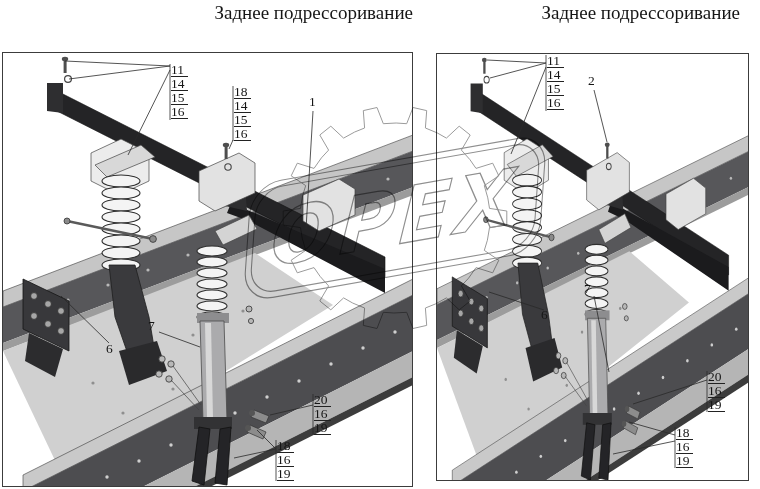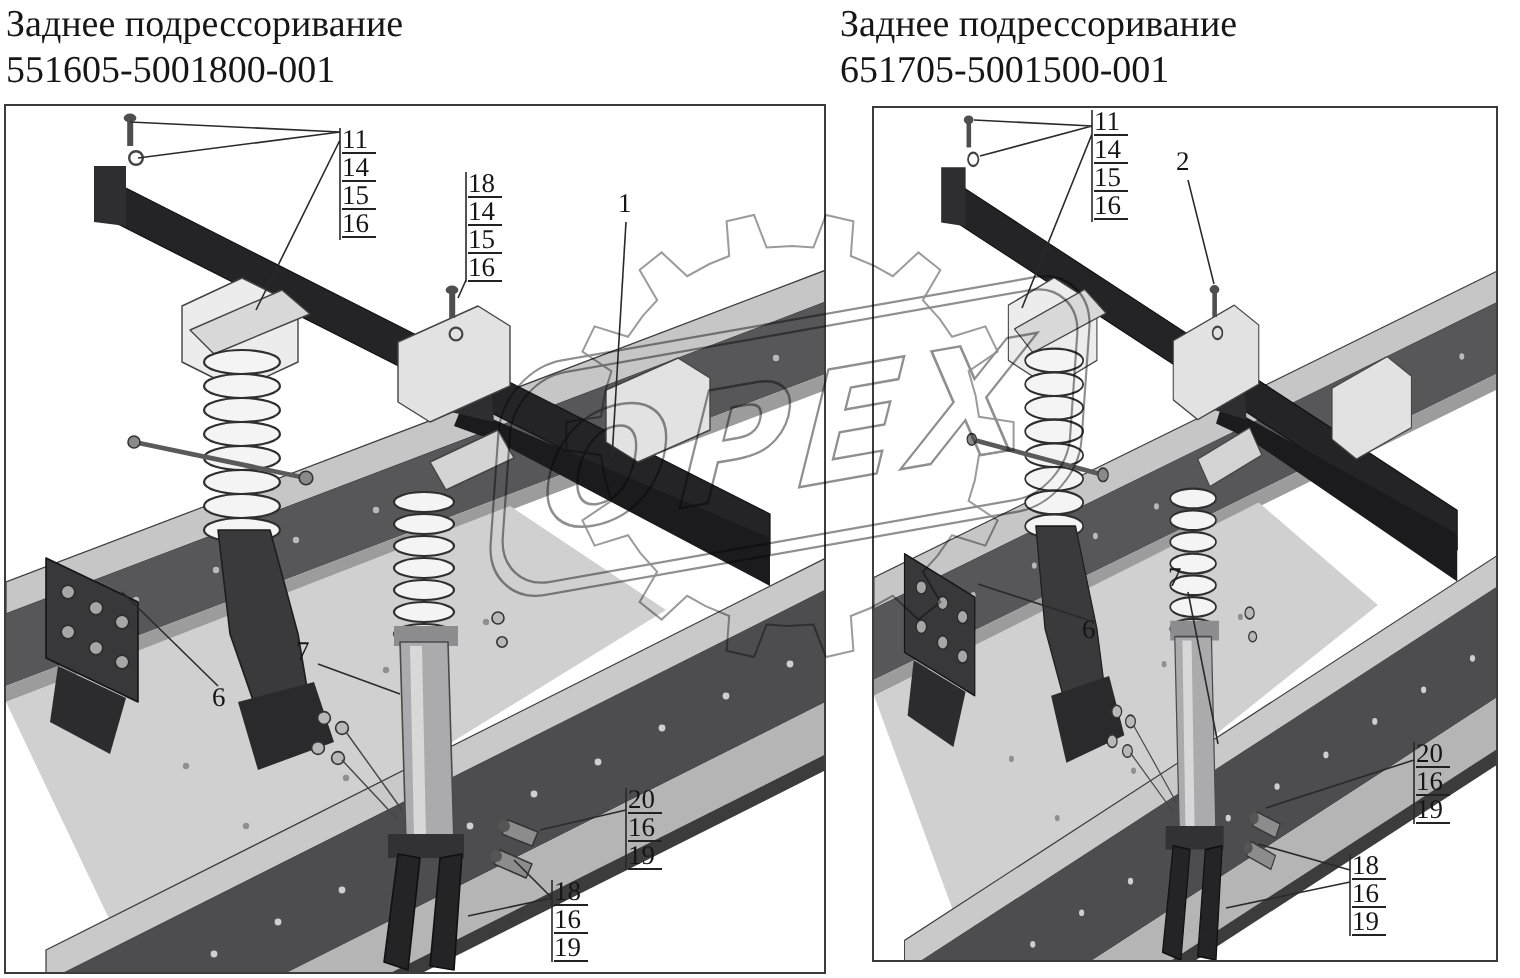--- a/index.html
+++ b/index.html
@@ -1,39 +1,37 @@
 <!DOCTYPE html>
 <html><head>
 <meta charset="utf-8">
 <style>
   html,body{margin:0;padding:0;background:#fff;}
   .page{position:relative;width:760px;height:489px;background:#fff;overflow:hidden;
         font-family:"Liberation Serif",serif;}
-  .fig-title{position:absolute;text-align:left;color:#161616;font-size:19px;line-height:23px;}
+  .fig-title{position:absolute;text-align:right;color:#161616;font-size:19px;line-height:23px;}
   .fig-title .pn{font-size:19px;}
   .panel{position:absolute;border:1px solid #3c3c3c;box-sizing:border-box;overflow:hidden;background:#fff;}
   .panel svg{position:absolute;left:0;top:0;}
   .co{position:absolute;font-family:"Liberation Serif",serif;font-size:13.5px;line-height:13px;
       color:#161616;z-index:3;}
   .u{width:17px;border-bottom:1px solid #222;}
   .watermark{position:absolute;left:225px;top:100px;width:340px;height:240px;z-index:5;
              mix-blend-mode:multiply;pointer-events:none;}
 </style>
 </head>
 <body>
 
 <div class="page">
 
   <div class="fig-title" style="left:3px;top:1px;width:410px;">
     <div>Заднее подрессоривание</div>
-    <div class="pn">551605-5001800-001</div>
   </div>
   <div class="fig-title" style="left:420px;top:1px;width:320px;">
     <div>Заднее подрессоривание</div>
-    <div class="pn">651705-5001500-001</div>
   </div>
 
   <div class="panel" style="left:2px;top:52px;width:411px;height:435px;">
     <svg width="410" height="434" viewBox="0 0 410 434">
       <g id="scene" stroke-linejoin="round">
 
         <g>
           <polygon points="0,238 410,82 410,98 0,254" fill="#c6c6c6" stroke="#3a3a3a" stroke-width="0.6"></polygon>
           <polygon points="0,254 410,98 410,134 0,290" fill="#57575a"></polygon>
           <g fill="#b9b9b9">

